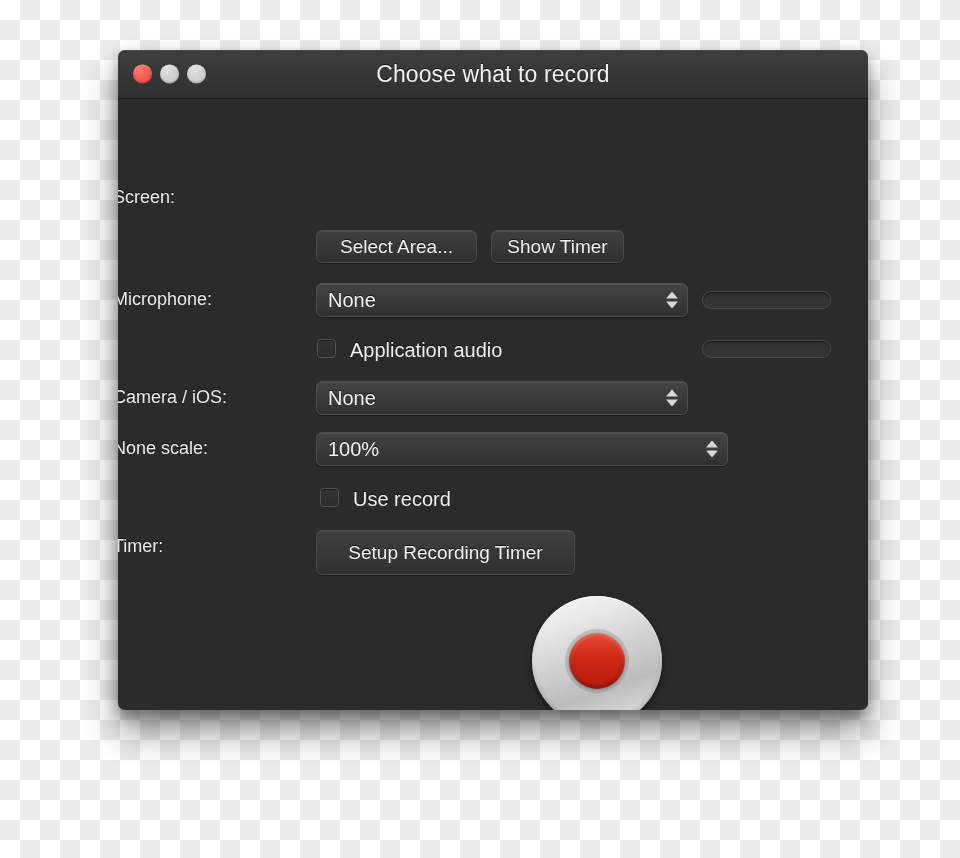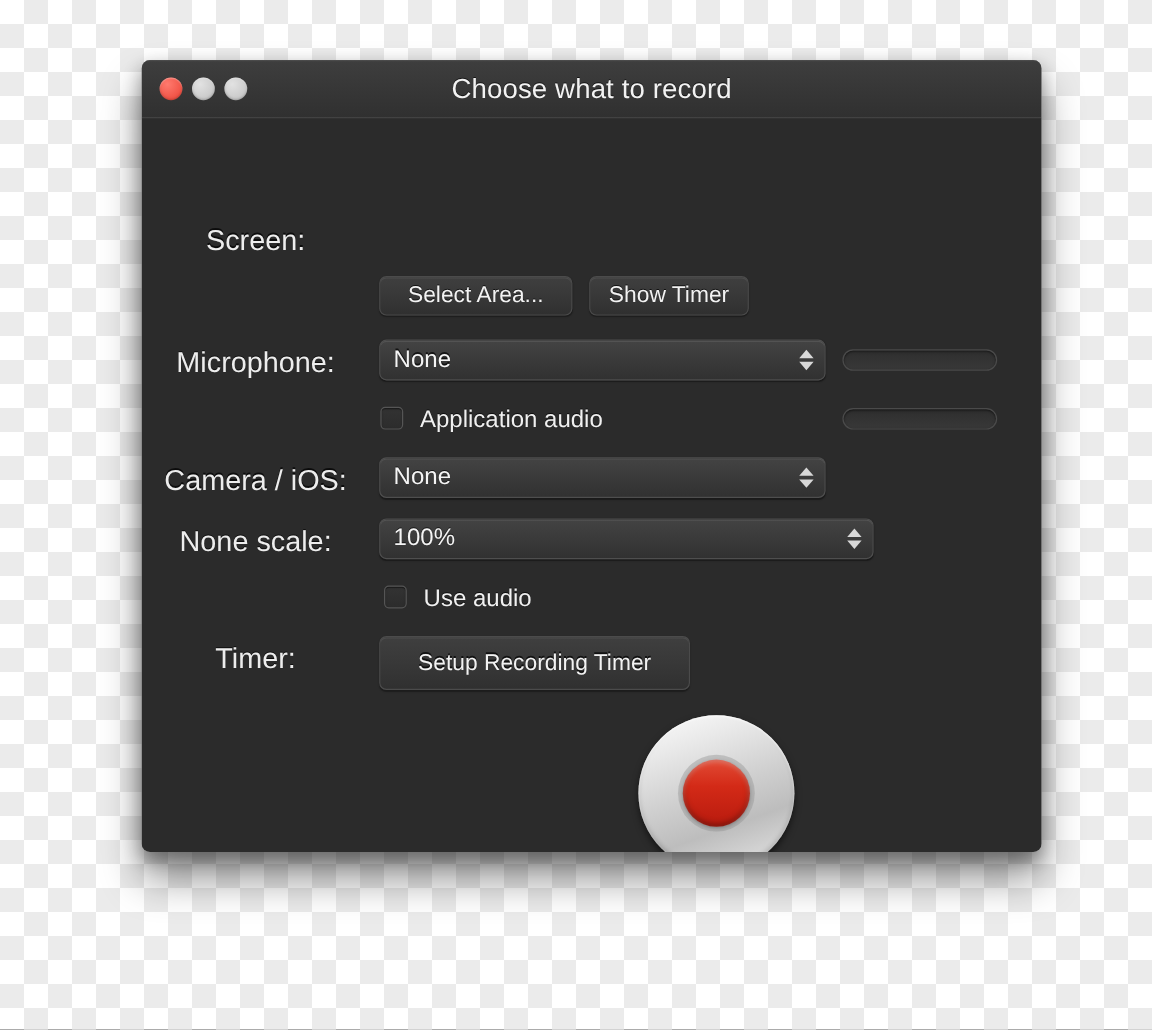--- a/index.html
+++ b/index.html
@@ -73,23 +73,23 @@
   }
 
   #content {
     position: relative;
     height: 611px;
     background: #2b2b2b;
   }
   .labelcol {
     position: absolute;
     width: 200px;
-    text-align: center;
+    text-align: left;
     color: #ededed;
-    font-size: 24px;
+    font-size: 18px;
     text-shadow: 0 -1px 0 rgba(0,0,0,0.7);
     white-space: nowrap;
   }
   .valuetext {
     position: absolute;
     color: #f0f0f0;
     font-size: 19px;
     text-shadow: 0 -1px 0 rgba(0,0,0,0.7);
     white-space: nowrap;
   }
@@ -275,21 +275,21 @@
     <div class="popup" style="left:198px; top:333px; width:412px;">
       <span class="popup-value">100%</span>
       <span class="stepper">
         <span class="arrow-up"></span>
         <span class="arrow-down"></span>
       </span>
     </div>
 
     <div class="checkrow" style="left:202px; top:389px;">
       <span class="checkbox"></span>
-      <span class="cklabel">Use audio</span>
+      <span class="cklabel">Use record</span>
     </div>
 
     <div class="labelcol" style="left:-5px; top:437px;">Timer:</div>
     <div class="btn" style="left:198px; top:431px; width:259px; height:45px;">Setup Recording Timer</div>
 
   </div>
 
   <div id="record-button">
     <div id="record-dot"></div>
   </div>

